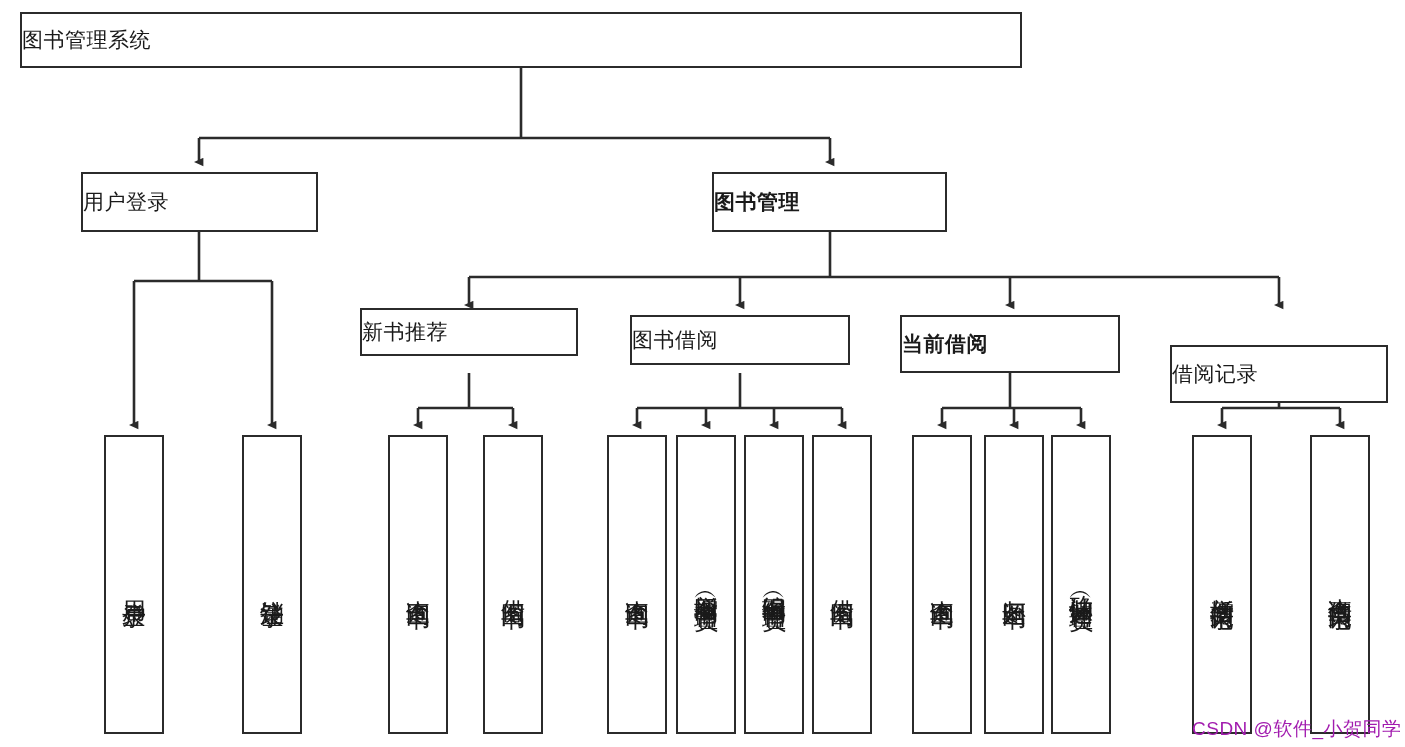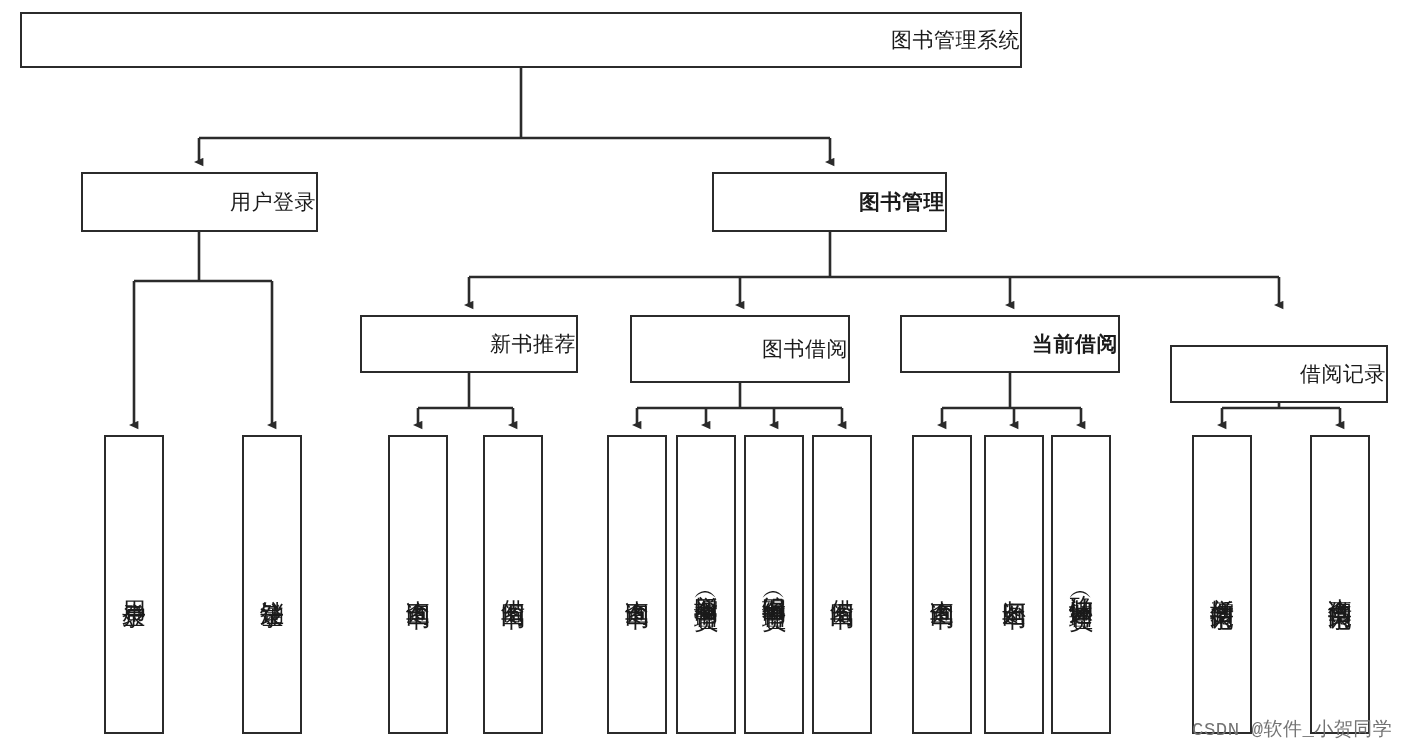--- a/index.html
+++ b/index.html
@@ -25,21 +25,21 @@
     width: 1405px;
     height: 747px;
   }
   .node-box {
     position: absolute;
     box-sizing: border-box;
     background: #ffffff;
     border: 2px solid #2b2b2b;
     display: flex;
     align-items: center;
-    justify-content: flex-end;
+    justify-content: flex-start;
     overflow: hidden;
   }
   .node-label {
     color: #1a1a1a;
     font-family: "DejaVu Sans", "Liberation Sans", sans-serif;
     text-align: center;
     line-height: 1.18;
     white-space: pre;
   }
   .node-h .node-label {
@@ -52,23 +52,23 @@
   }
   .node-v .node-label {
     writing-mode: vertical-rl;
     text-orientation: upright;
     font-size: 24px;
     letter-spacing: 2px;
     line-height: 1;
   }
   .watermark {
     position: absolute;
-    color: #737373;
+    color: #a21caf;
     font-size: 19px;
-    font-family: Liberation Mono, monospace;
+    font-family: Liberation Sans, sans-serif;
     white-space: nowrap;
     pointer-events: none;
     letter-spacing: 0.5px;
   }
 </style>
 </head>
 <body>
 
 <div id="diagram-root">
 
@@ -126,24 +126,24 @@
     <span class="node-label">图书管理系统</span>
   </div>
 
   <div class="node-box node-h" style="left: 81px; top: 172px; width: 237px; height: 60px;">
     <span class="node-label">用户登录</span>
   </div>
   <div class="node-box node-h" style="left: 712px; top: 172px; width: 235px; height: 60px; font-weight: bold;">
     <span class="node-label">图书管理</span>
   </div>
 
-  <div class="node-box node-h" style="left: 360px; top: 315px; width: 218px; height: 58px;">
+  <div class="node-box node-h" style="left: 360px; top: 308px; width: 218px; height: 48px;">
     <span class="node-label">新书推荐</span>
   </div>
-  <div class="node-box node-h" style="left: 630px; top: 315px; width: 220px; height: 68px;">
+  <div class="node-box node-h" style="left: 630px; top: 315px; width: 220px; height: 50px;">
     <span class="node-label">图书借阅</span>
   </div>
   <div class="node-box node-h" style="left: 900px; top: 315px; width: 220px; height: 58px; font-weight: bold;">
     <span class="node-label">当前借阅</span>
   </div>
   <div class="node-box node-h" style="left: 1170px; top: 315px; width: 218px; height: 58px; margin-top: 30px;">
     <span class="node-label">借阅记录</span>
   </div>
 
   <div class="node-box node-v" style="left: 104px; top: 435px; width: 60px; height: 299px;">

